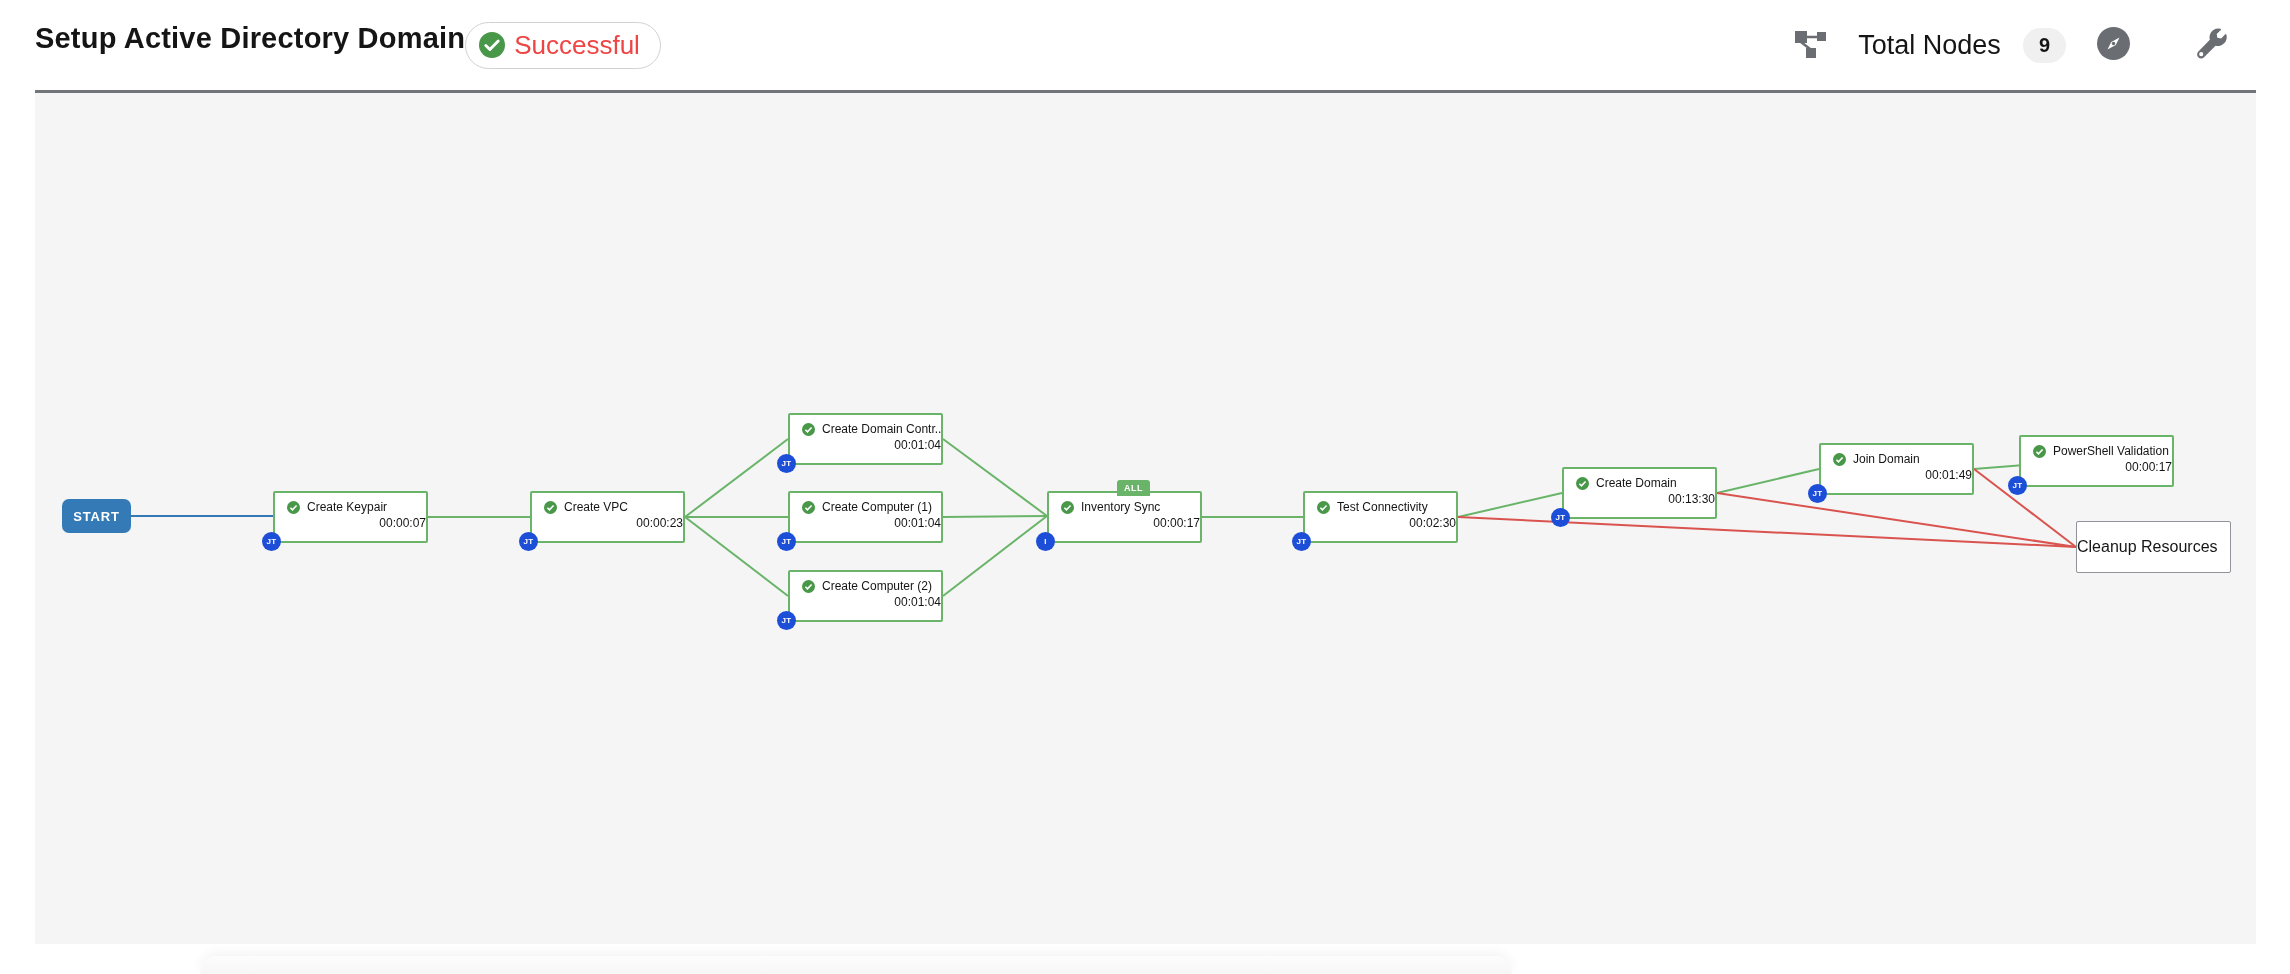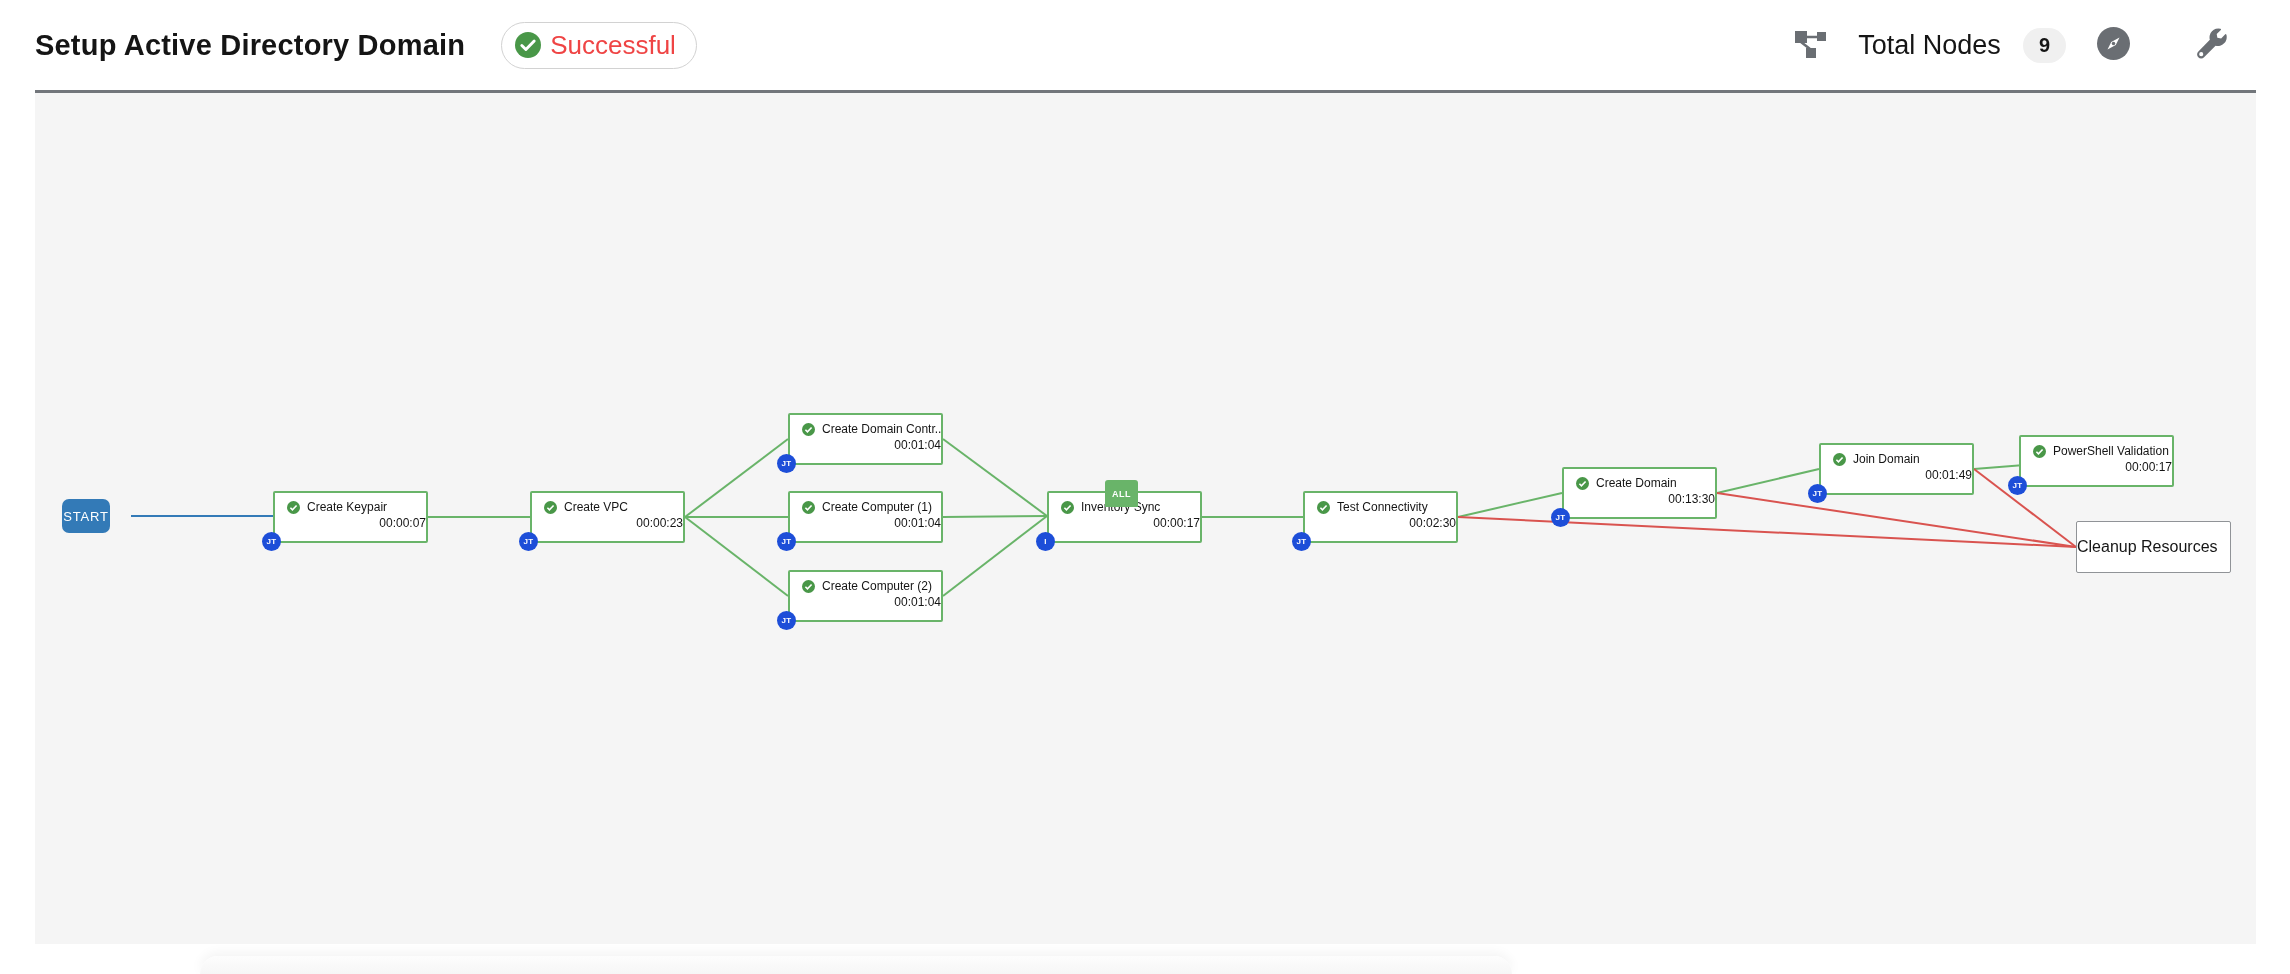--- a/index.html
+++ b/index.html
@@ -5,21 +5,21 @@
   html,body{margin:0;padding:0;}
   body{
     width:2290px;height:974px;position:relative;background:#ffffff;
     font-family:"Liberation Sans", sans-serif;color:#151515;overflow:hidden;
   }
   
   .header{
     height:90px;display:flex;align-items:center;justify-content:space-between;
     padding:0 62px 0 35px;box-sizing:border-box;
   }
-  .header-left{display:flex;align-items:center;gap:36px;}
+  .header-left{display:flex;}
   .page-title{font-size:29px;font-weight:700;margin:0;letter-spacing:.2px;}
   .status-pill{
     display:flex;align-items:center;gap:9px;border:1.5px solid #d2d2d2;
     border-radius:26px;padding:7px 20px 7px 13px;background:#fff;
   }
   .status-pill .label{font-size:26px;color:#ef4444;}
   .header-right{display:flex;align-items:center;}
   .total-nodes-label{font-size:27px;margin-left:30px;}
   .count-pill{
     margin-left:22px;background:#f0f0f0;border-radius:18px;padding:6px 16px;
@@ -29,41 +29,41 @@
   .compass-btn{margin-left:31px;}
   .wrench-btn{margin-left:64px;}
   .divider{margin-left:35px;width:2221px;height:3px;background:#72767b;}
   
   .canvas{
     position:absolute;left:35px;top:93px;width:2221px;height:851px;
     background:#f5f5f5;
   }
   .edges{position:absolute;left:0;top:0;z-index:0;}
   .start-node{
-    position:absolute;left:27px;top:406px;width:48px;height:34px;z-index:2;
+    position:absolute;left:27px;top:406px;width:69px;height:34px;z-index:2;
     background:#337ab7;border-radius:7px;color:#fff;font-size:13px;letter-spacing:.8px;
-    display:flex;align-items:center;justify-content:center;cursor:pointer;
+    display:flex;align-items:center;justify-content:center;cursor:pointer;font-weight:bold;
   }
   .node{
     position:absolute;width:155px;height:52px;z-index:2;box-sizing:border-box;
     background:#fff;border:2px solid #69b469;border-radius:2px;cursor:pointer;
   }
   .node-head{
     display:flex;align-items:center;gap:7px;padding:7px 6px 0 12px;
     font-size:12px;white-space:nowrap;overflow:hidden;
   }
   .node-elapsed{text-align:right;font-size:12px;margin-top:2px;}
   .check-icon{display:flex;flex:none;}
   .type-badge{
     position:absolute;left:-13px;bottom:-10px;width:19px;height:19px;border-radius:50%;
     background:#1d4ed8;color:#fff;font-size:8px;font-weight:700;letter-spacing:.3px;
     display:flex;align-items:center;justify-content:center;
   }
   .all-badge{
-    position:absolute;top:-13px;left:56px;height:27px;padding:0 7px;
+    position:absolute;top:-13px;left:68px;height:16px;padding:0 7px;
     background:#69b469;border-radius:3px 3px 0 0;color:#fff;font-size:9px;
     font-weight:700;letter-spacing:.5px;display:flex;align-items:center;
   }
   .node.plain{
     border:1px solid #909397;display:flex;align-items:center;justify-content:flex-start;
     font-size:16px;
   }
   .peek-shadow{
     position:absolute;left:200px;top:956px;width:1312px;height:18px;
     background:linear-gradient(180deg,#fdfdfd,#f6f6f6);

